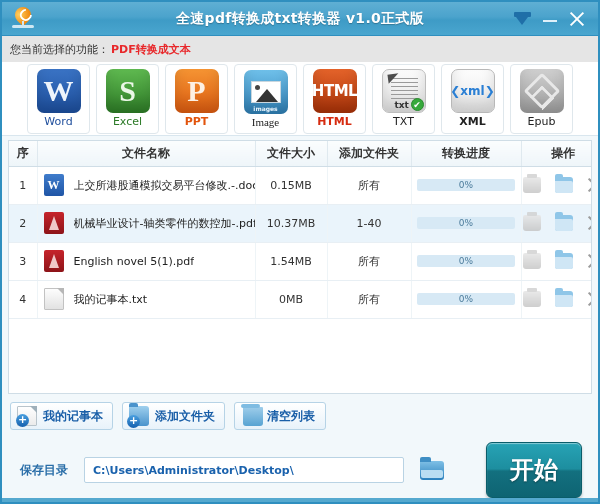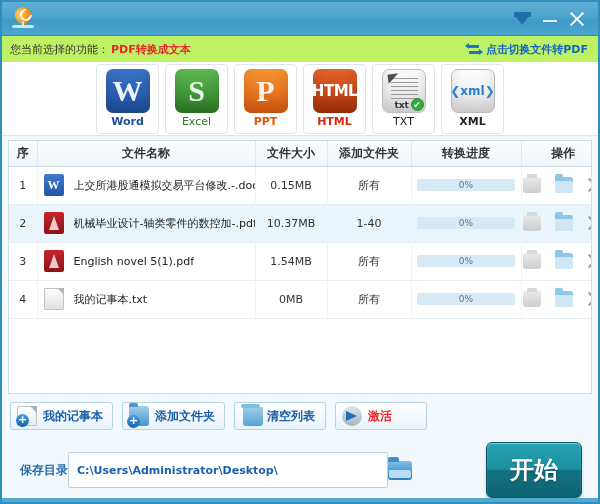--- a/index.html
+++ b/index.html
@@ -91,21 +91,21 @@
   .wc-close:before, .wc-close:after {
     content: ""; position: absolute; left: -1px; top: 7px;
     width: 18px; height: 2px; background: #ffffff;
   }
   .wc-close:before { transform: rotate(45deg); }
   .wc-close:after  { transform: rotate(-45deg); }
 
   
   .subheader {
     height: 26px; flex: 0 0 26px;
-    background: #bef264;
+    background: #e5e5e5;
     display: flex; align-items: center;
     padding: 0 10px 0 8px;
     font-size: 11px;
   }
   .sub-label { color: #333333; }
   .sub-value { color: #e8282b; font-weight: bold; margin-left: 2px; }
   .switch-link {
     margin-left: auto; display: flex; align-items: center; gap: 4px;
     color: #1565c0; font-size: 11px; font-weight: bold; cursor: pointer;
   }
@@ -144,21 +144,21 @@
   }
   .fmt .glyph {
     width: 44px; height: 44px; border-radius: 7px;
     display: flex; align-items: center; justify-content: center;
     font-weight: bold; color: #ffffff; position: relative;
     box-shadow: inset 0 -10px 14px rgba(0,0,0,.12);
   }
   .fmt .cap { font-size: 11px; }
   .g-word { background: linear-gradient(180deg,#3a73c4,#1d4f9e); }
   .g-word .letter { font-size: 30px; color: #eef4fb; font-family: "Liberation Serif", serif; line-height: 1; }
-  .c-word { color: #1f4e9c; font-weight: bold; }
+  .c-word { color: #1f4e9c; font-weight: normal; }
   .g-excel { background: linear-gradient(180deg,#5fb950,#2e7d27); }
   .g-excel .letter { font-size: 30px; color: #eaf7e6; font-family: "Liberation Serif", serif; line-height: 1; }
   .c-excel { color: #2c7a27; font-weight: normal; }
   .g-ppt { background: linear-gradient(180deg,#f59433,#dd5c10); }
   .g-ppt .letter { font-size: 30px; color: #fdf0e4; font-family: "Liberation Serif", serif; line-height: 1; }
   .c-ppt { color: #e2540c; font-weight: bold; font-size: 10px; }
   .g-image { background: linear-gradient(180deg,#6fc0ea,#2f7fb5); }
   .g-image .pic {
     width: 30px; height: 22px; background: #ffffff; border: 1px solid #c9d6de;
     position: relative; overflow: hidden;
@@ -382,26 +382,26 @@
     content: ""; position: absolute; left: 4px; top: 5px;
     width: 0; height: 0;
     border-top: 5px solid transparent; border-bottom: 5px solid transparent;
     border-left: 11px solid #1f6fb5;
   }
 
   
   .savebar {
     flex: 0 0 64px;
     display: flex; align-items: center;
-    padding: 0 8px 0 18px; gap: 0;
+    padding: 0 8px 0 18px; gap: 16px;
     position: relative;
   }
   .save-label { font-size: 12px; color: #2a6ea8; font-weight: bold; font-family: "Liberation Serif", serif; }
   .path-box {
-    flex: 1 1 auto; height: 36px; max-width: 320px;
+    flex: 1 1 auto; height: 26px; max-width: 320px;
     background: #ffffff; border: 1px solid #b9d3e4; border-radius: 2px;
     display: flex; align-items: center; padding: 0 8px;
     font-size: 11px; color: #1a62ad; font-weight: bold;
   }
   .browse {
     width: 24px; height: 19px; position: relative; cursor: pointer;
     background: linear-gradient(180deg,#7fc0e6,#2a7fbc);
     border-radius: 1px 3px 3px 3px; flex: 0 0 24px;
   }
   .browse:before {
@@ -431,40 +431,34 @@
 <body>
 
 <div class="window">
 
   <div class="titlebar">
     <div class="logo">
       <div class="drop"></div>
         <div class="stem"></div>
         <div class="base"></div>
     </div>
+    <div class="title-text">全速pdf转换成txt转换器 v1.0正式版</div>
     <div class="win-controls">
       <div class="wc wc-menu">
         <div class="bar"></div>
           <div class="tri"></div>
       </div>
       <div class="wc wc-min"></div>
       <div class="wc wc-close"></div>
     </div>
   </div>
 
   <div class="subheader">
     <span class="sub-label">您当前选择的功能：</span>
     <span class="sub-value">PDF转换成文本</span>
-    <div class="switch-link">
-      <span class="swap-icon">
-          <i class="a"></i>
-          <i class="b"></i>
-        </span>
-      <span>点击切换文件转PDF</span>
-    </div>
   </div>
 
   <div class="formatbar">
 
     <div class="fmt">
       <div class="glyph g-word">
         <span class="letter">W</span>
       </div>
       <div class="cap c-word">Word</div>
     </div>
@@ -476,20 +470,27 @@
       <div class="cap c-excel">Excel</div>
     </div>
 
     <div class="fmt">
       <div class="glyph g-ppt">
         <span class="letter">P</span>
       </div>
       <div class="cap c-ppt">PPT</div>
     </div>
 
+    <div class="fmt">
+      <div class="glyph g-image">
+        <div class="pic"></div>
+        <span class="sub">images</span>
+      </div>
+      <div class="cap c-image">Image</div>
+    </div>
 
     <div class="fmt">
       <div class="glyph g-html">
         <span class="letter">HTML</span>
       </div>
       <div class="cap c-html">HTML</div>
     </div>
 
     <div class="fmt">
       <div class="glyph g-txt">
@@ -501,20 +502,26 @@
       <div class="cap c-txt">TXT</div>
     </div>
 
     <div class="fmt">
       <div class="glyph g-xml">
         <span class="letter">❮xml❯</span>
       </div>
       <div class="cap c-xml">XML</div>
     </div>
 
+    <div class="fmt">
+      <div class="glyph g-epub">
+        <div class="ep"></div>
+      </div>
+      <div class="cap c-epub">Epub</div>
+    </div>
 
   </div>
 
   <div class="table-wrap">
     <table>
       <colgroup>
         <col class="col-idx">
           <col class="col-name">
           <col class="col-size">
         <col class="col-page">
@@ -638,24 +645,20 @@
     <div class="abtn">
       <span class="ai ai-folder">
           <i class="plus">+</i>
         </span>
       <span>添加文件夹</span>
     </div>
     <div class="abtn">
       <span class="ai ai-trash"></span>
       <span>清空列表</span>
     </div>
-    <div class="abtn">
-      <span class="ai ai-arrow"></span>
-      <span class="red">激活</span>
-    </div>
   </div>
 
   <div class="savebar">
     <span class="save-label">保存目录</span>
     <div class="path-box">
       <span>C:\Users\Administrator\Desktop\</span>
     </div>
     <span class="browse"></span>
     <div class="start-btn">
       <span>开始</span>

